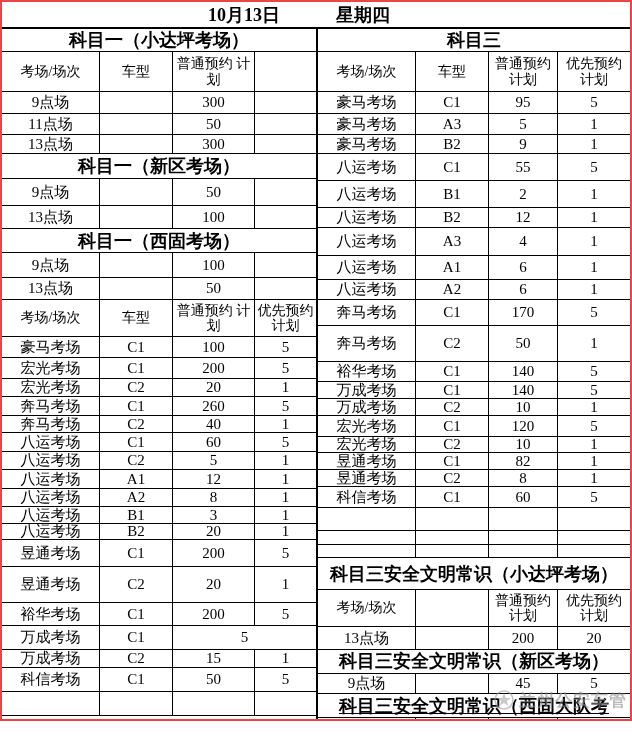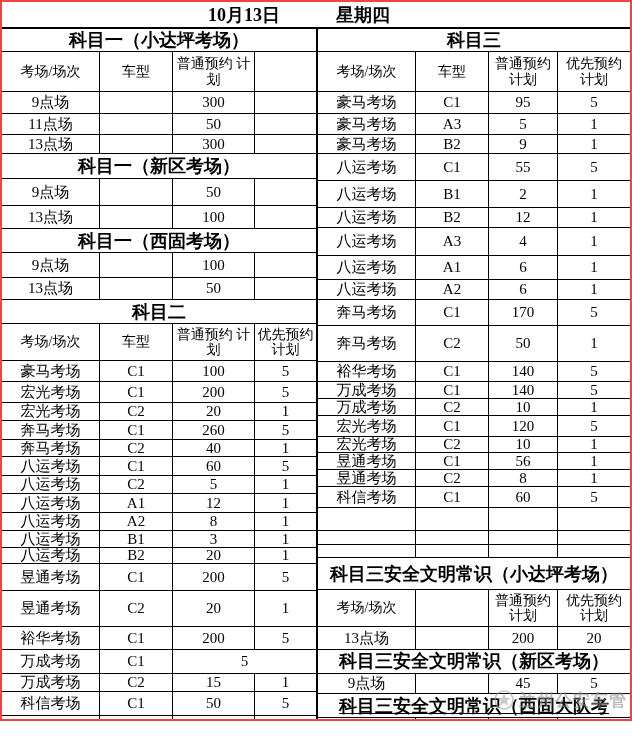--- a/index.html
+++ b/index.html
@@ -100,23 +100,20 @@
           <div class="tcell" style="width: 73px;"></div>
           <div class="tcell" style="width: 82px;">100</div>
           <div class="tcell"></div>
         </div>
         <div class="trow d" style="height: 22px;">
           <div class="tcell" style="width: 98px;">13点场</div>
           <div class="tcell" style="width: 73px;"></div>
           <div class="tcell" style="width: 82px;">50</div>
           <div class="tcell"></div>
         </div>
-        <div class="trow s" style="height: 24px;">
-          <div class="scell">科目二</div>
-        </div>
         <div class="trow h" style="height: 37px;">
           <div class="tcell hcell" style="width: 98px;">考场/场次</div>
           <div class="tcell hcell" style="width: 73px;">车型</div>
           <div class="tcell hcell" style="width: 82px;">普通预约 计划</div>
           <div class="tcell hcell">优先预约 计划</div>
         </div>
         <div class="trow d" style="height: 21px;">
           <div class="tcell" style="width: 98px;">豪马考场</div>
           <div class="tcell" style="width: 73px;">C1</div>
           <div class="tcell" style="width: 82px;">100</div>
@@ -326,21 +323,21 @@
         </div>
         <div class="trow d" style="height: 16px;">
           <div class="tcell" style="width: 98px;">宏光考场</div>
           <div class="tcell" style="width: 73px;">C2</div>
           <div class="tcell" style="width: 69px;">10</div>
           <div class="tcell">1</div>
         </div>
         <div class="trow d" style="height: 17px;">
           <div class="tcell" style="width: 98px;">昱通考场</div>
           <div class="tcell" style="width: 73px;">C1</div>
-          <div class="tcell" style="width: 69px;">56</div>
+          <div class="tcell" style="width: 69px;">82</div>
           <div class="tcell">1</div>
         </div>
         <div class="trow d" style="height: 17px;">
           <div class="tcell" style="width: 98px;">昱通考场</div>
           <div class="tcell" style="width: 73px;">C2</div>
           <div class="tcell" style="width: 69px;">8</div>
           <div class="tcell">1</div>
         </div>
         <div class="trow d" style="height: 21px;">
           <div class="tcell" style="width: 98px;">科信考场</div>

